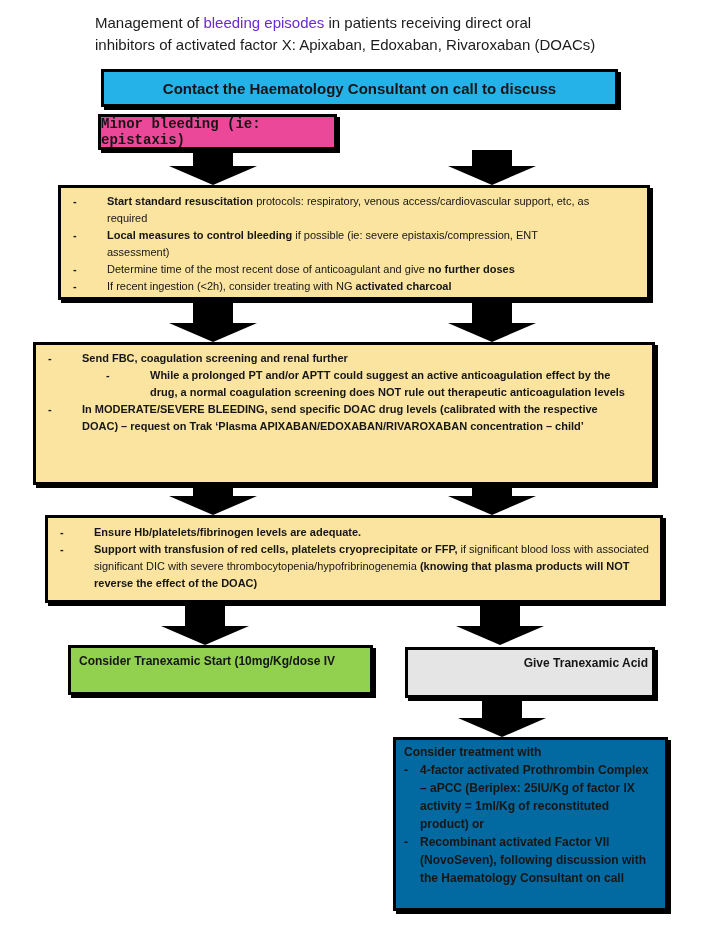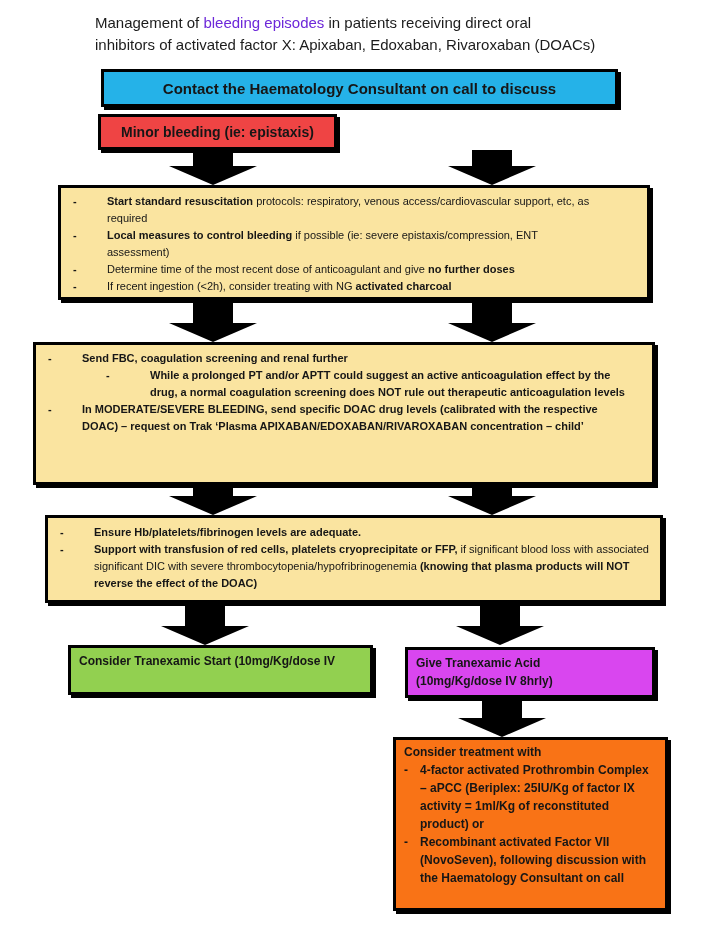--- a/index.html
+++ b/index.html
@@ -41,21 +41,21 @@
 
   <div class="title">
     <div><span>Management of </span><span style="color: #6d28d9;">bleeding episodes</span><span> in patients receiving direct oral</span></div>
     <div><span>inhibitors of activated factor X: Apixaban, Edoxaban, Rivaroxaban (DOACs)</span></div>
   </div>
 
   <div class="box" style="left:101px;top:69px;width:517px;height:38px;background:#25B2E8;">
     <div class="label blue">Contact the Haematology Consultant on call to discuss</div>
   </div>
 
-  <div class="box" style="left:98px;top:114px;width:239px;height:36px;background:#ef4444;">
+  <div class="box" style="left:98px;top:114px;width:239px;height:36px;background:#ec4899;font-family:Liberation Mono, monospace;">
     <div class="label small-label">Minor bleeding (ie: epistaxis)</div>
   </div>
 
   <div class="arrow" style="left:169px;top:150px;">
     <div class="stem" style="height:16px;"></div>
       <div class="head"></div>
     </div>
   <div class="arrow" style="left:448px;top:150px;">
     <div class="stem" style="height:16px;"></div>
       <div class="head"></div>
@@ -138,33 +138,32 @@
     <div class="stem" style="height:22px;"></div>
       <div class="head"></div>
     </div>
 
   <div class="box" style="left:68px;top:645px;width:305px;height:50px;background:#92D050;">
     <div class="tx">
       <div>Consider Tranexamic Start (10mg/Kg/dose IV</div>
     </div>
   </div>
 
-  <div class="box" style="left:405px;top:647px;width:250px;height:51px;background:#d946ef;">
+  <div class="box" style="left:405px;top:647px;width:250px;height:51px;background:#e5e5e5;text-align:right;">
     <div class="tx">
       <div>Give Tranexamic Acid</div>
-      <div>(10mg/Kg/dose IV 8hrly)</div>
     </div>
   </div>
 
   <div class="arrow" style="left:458px;top:699px;">
     <div class="stem" style="height:19px;"></div>
       <div class="head"></div>
     </div>
 
-  <div class="box" style="left:393px;top:737px;width:275px;height:174px;background:#f97316;">
+  <div class="box" style="left:393px;top:737px;width:275px;height:174px;background:#0369a1;">
     <div class="ft">
       <div>Consider treatment with</div>
       <div class="fb">
         <span class="dash">-</span>
         <div class="txt">4-factor activated Prothrombin Complex – aPCC (Beriplex: 25IU/Kg of factor IX activity = 1ml/Kg of reconstituted product) or</div>
       </div>
       <div class="fb">
         <span class="dash">-</span>
         <div class="txt">Recombinant activated Factor VII (NovoSeven), following discussion with the Haematology Consultant on call</div>
       </div>

